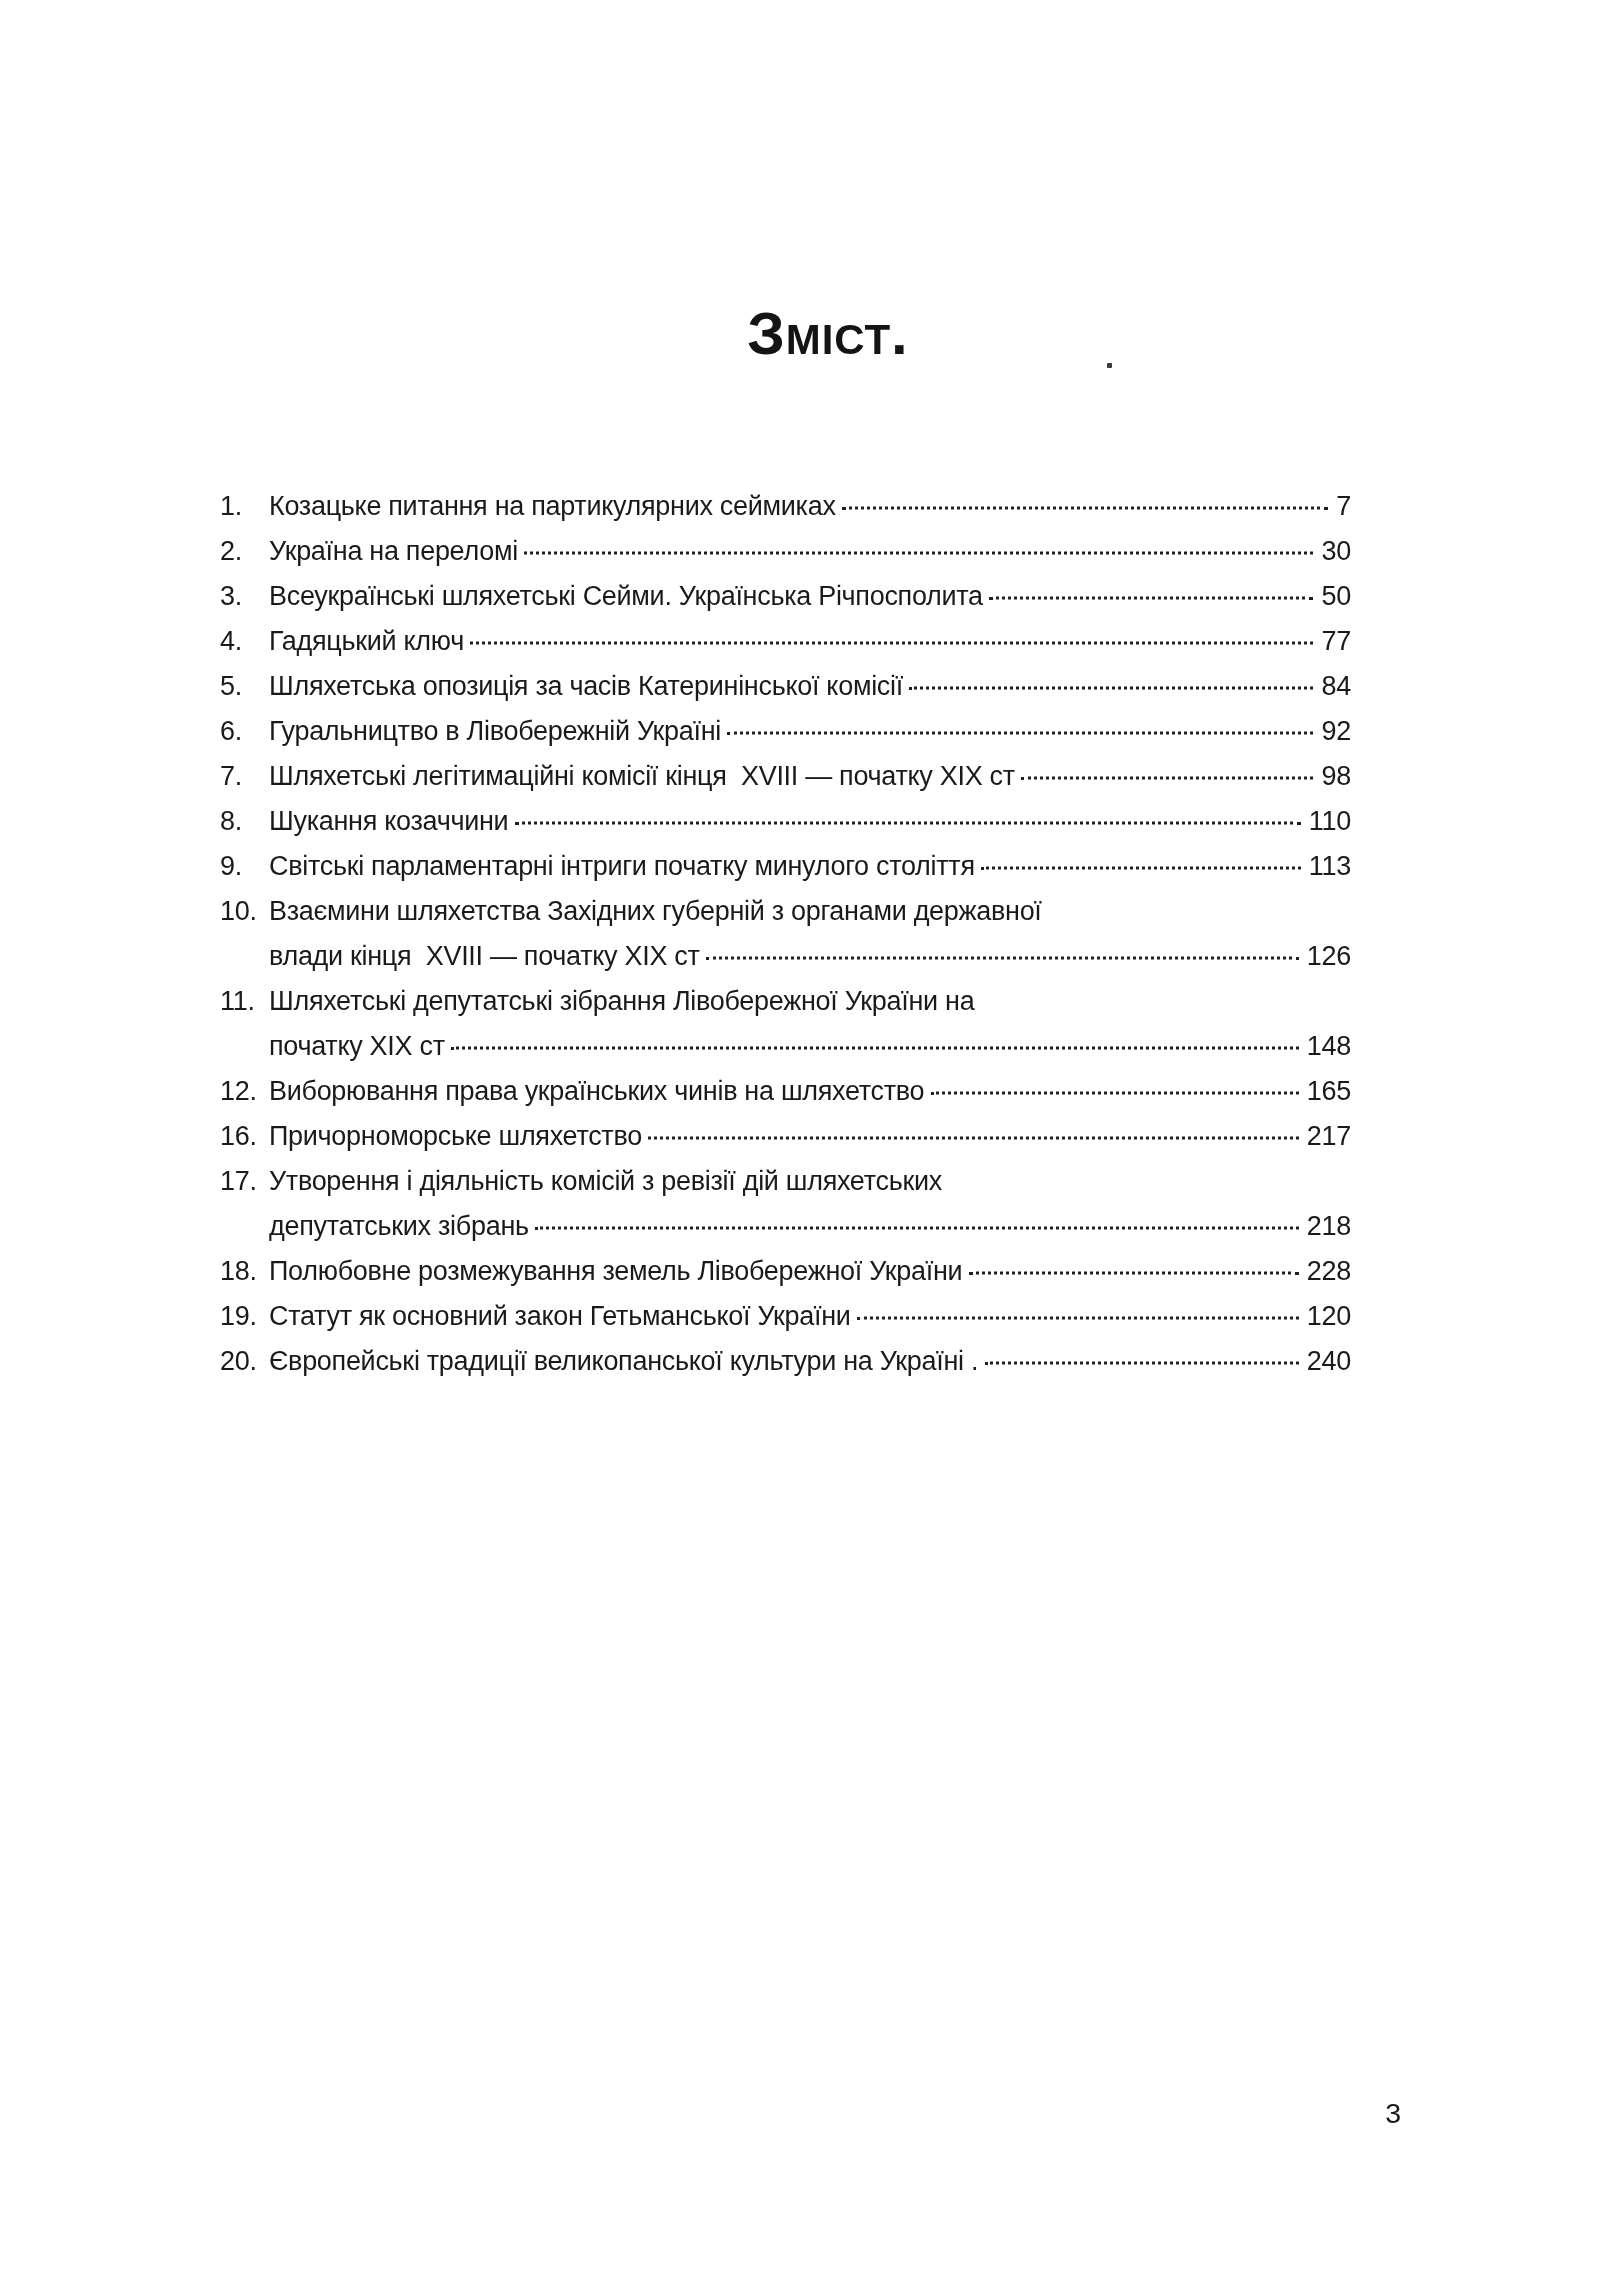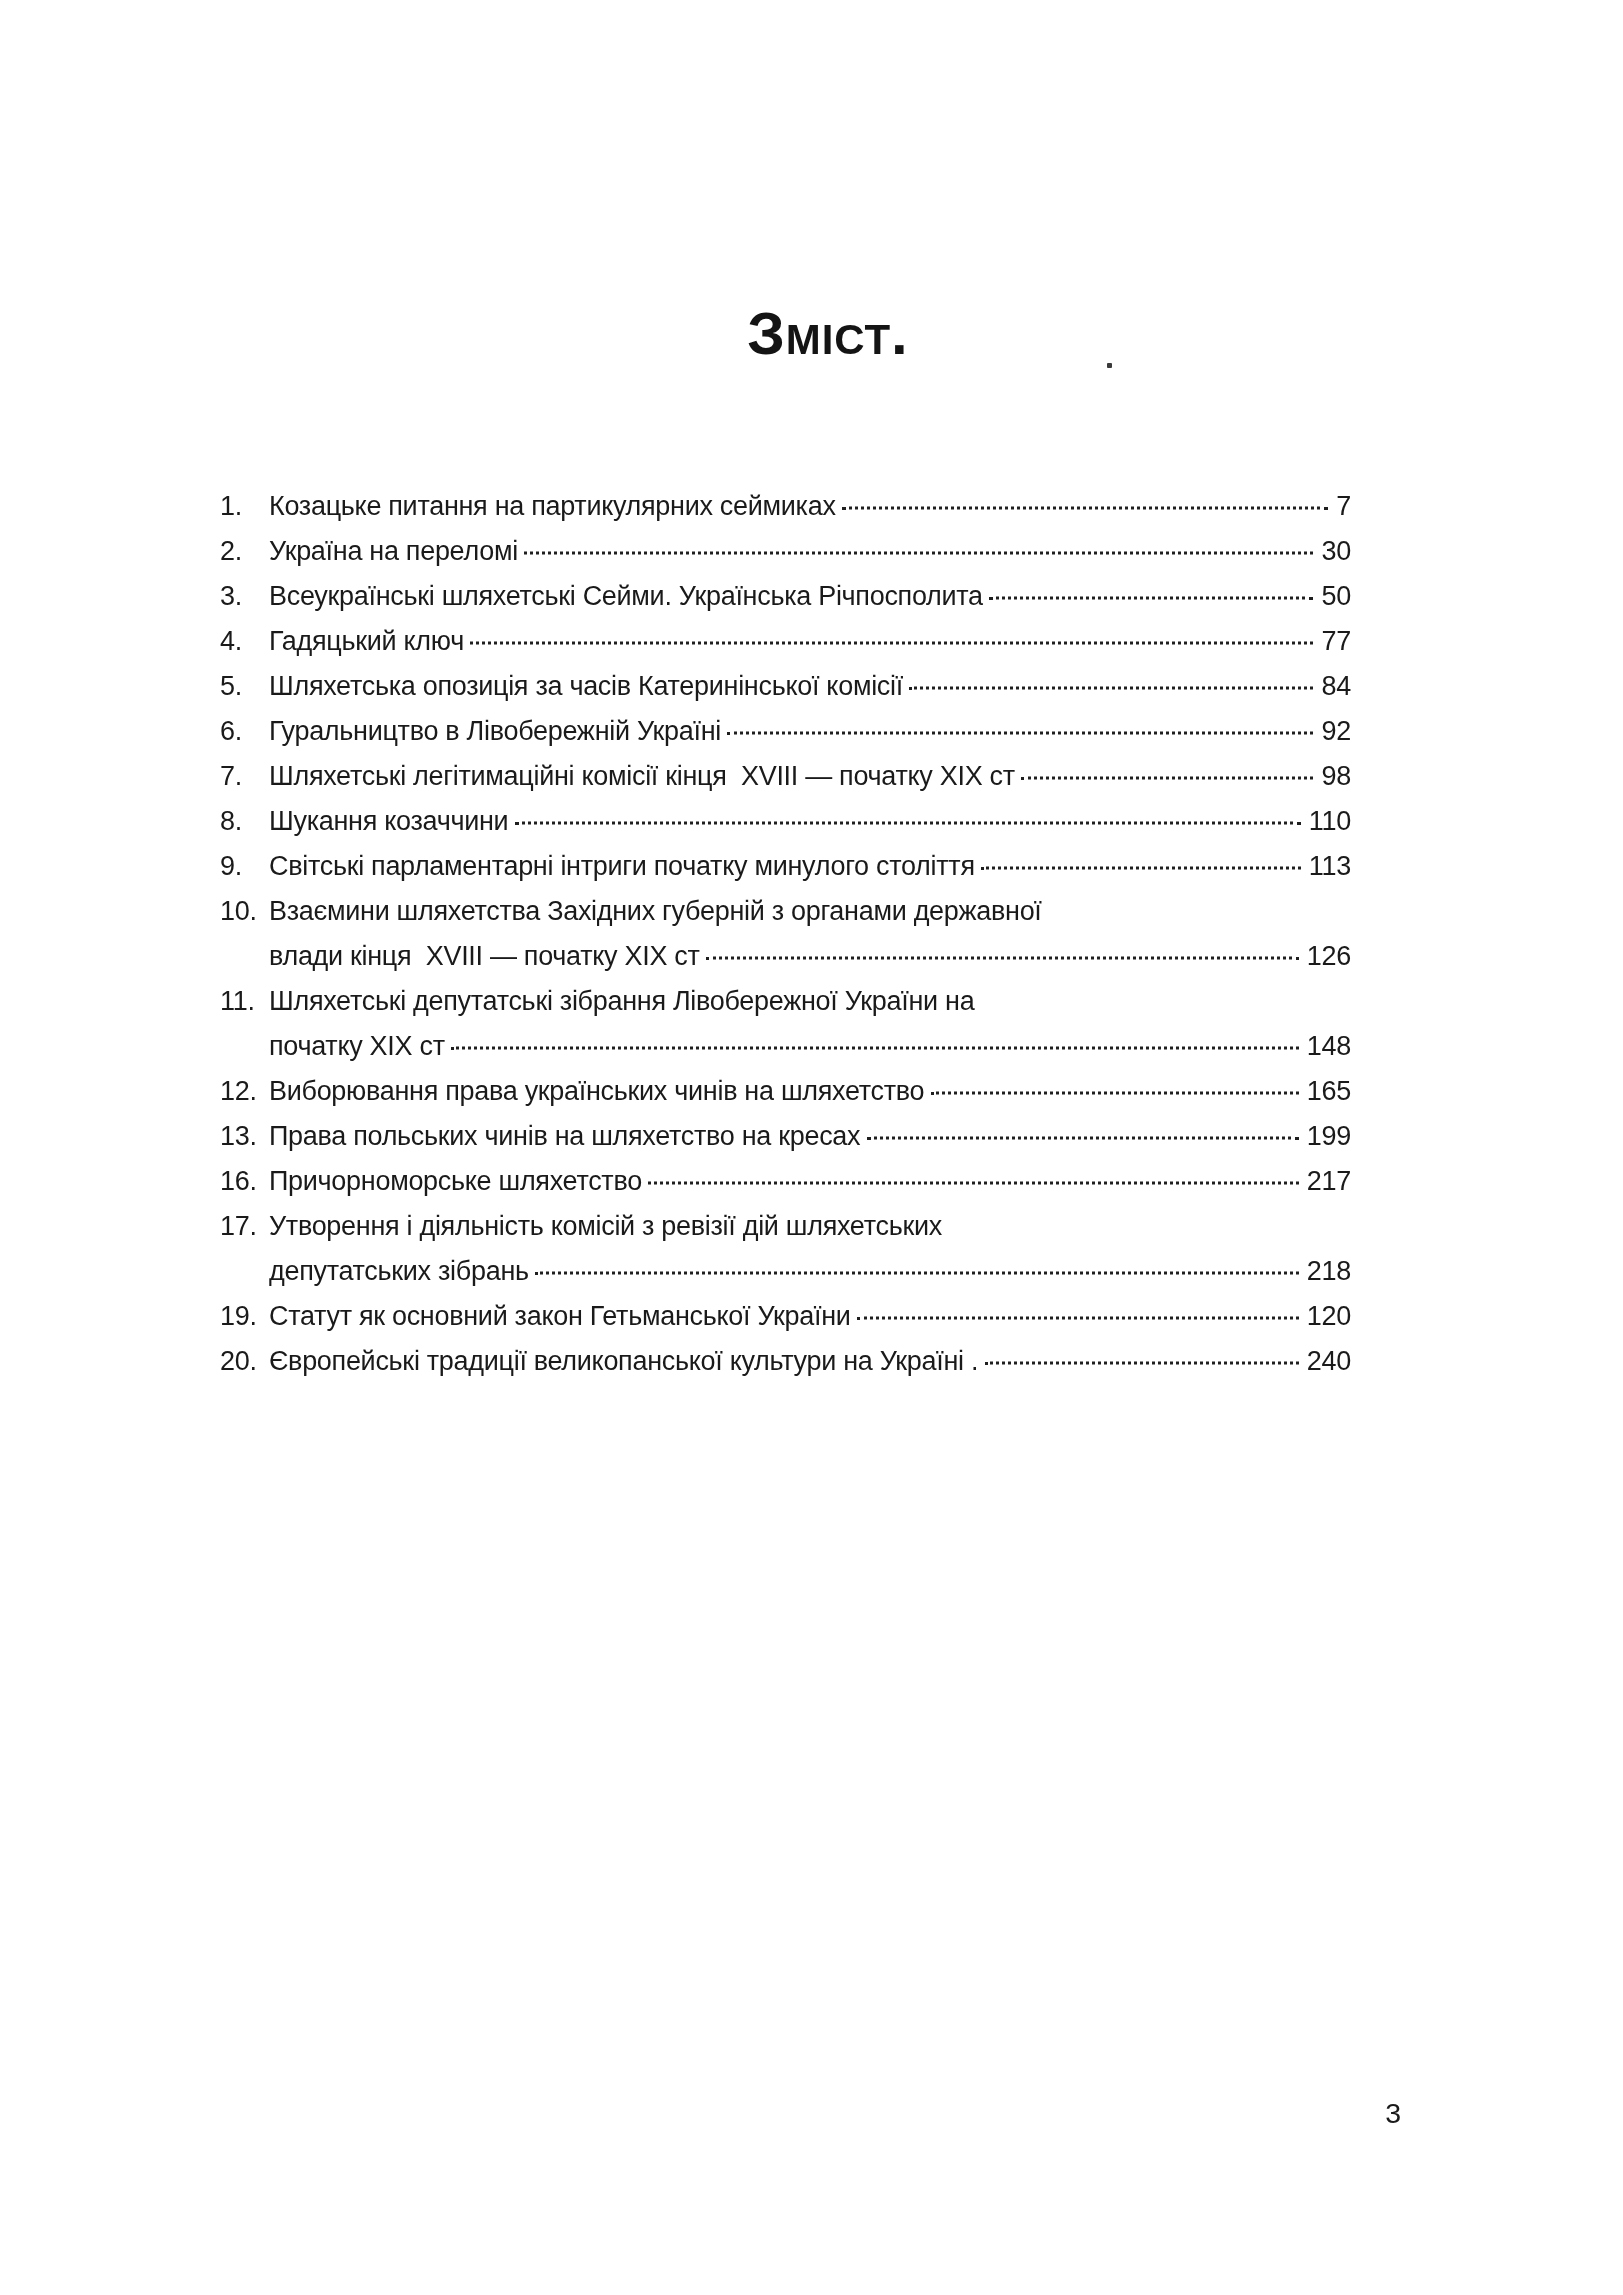--- a/index.html
+++ b/index.html
@@ -95,22 +95,22 @@
       <div class="toc-line"><span class="toc-num">5.</span><span class="toc-text">Шляхетська опозиція за часів Катеринінської комісії</span><span class="toc-leader"></span><span class="toc-page">84</span></div>
       <div class="toc-line"><span class="toc-num">6.</span><span class="toc-text">Гуральництво в Лівобережній Україні</span><span class="toc-leader"></span><span class="toc-page">92</span></div>
       <div class="toc-line"><span class="toc-num">7.</span><span class="toc-text">Шляхетські легітимаційні комісії кінця &nbsp;XVIII — початку XIX ст</span><span class="toc-leader"></span><span class="toc-page">98</span></div>
       <div class="toc-line"><span class="toc-num">8.</span><span class="toc-text">Шукання козаччини</span><span class="toc-leader"></span><span class="toc-page">110</span></div>
       <div class="toc-line"><span class="toc-num">9.</span><span class="toc-text">Світські парламентарні інтриги початку минулого століття</span><span class="toc-leader"></span><span class="toc-page">113</span></div>
       <div class="toc-line"><span class="toc-num">10.</span><span class="toc-text">Взаємини шляхетства Західних губерній з органами державної</span></div>
       <div class="toc-line"><span class="toc-num"></span><span class="toc-text">влади кінця &nbsp;XVIII — початку XIX ст</span><span class="toc-leader"></span><span class="toc-page">126</span></div>
       <div class="toc-line"><span class="toc-num">11.</span><span class="toc-text">Шляхетські депутатські зібрання Лівобережної України на</span></div>
       <div class="toc-line"><span class="toc-num"></span><span class="toc-text">початку XIX ст</span><span class="toc-leader"></span><span class="toc-page">148</span></div>
       <div class="toc-line"><span class="toc-num">12.</span><span class="toc-text">Виборювання права українських чинів на шляхетство</span><span class="toc-leader"></span><span class="toc-page">165</span></div>
-      <div class="toc-line"><span class="toc-num">13.</span><span class="toc-text">Права польських чинів на шляхетство на кресах</span><span class="toc-leader"></span><span class="toc-page">199</span></div>
       <div class="toc-line"><span class="toc-num">16.</span><span class="toc-text">Причорноморське шляхетство</span><span class="toc-leader"></span><span class="toc-page">217</span></div>
       <div class="toc-line"><span class="toc-num">17.</span><span class="toc-text">Утворення і діяльність комісій з ревізії дій шляхетських</span></div>
       <div class="toc-line"><span class="toc-num"></span><span class="toc-text">депутатських зібрань</span><span class="toc-leader"></span><span class="toc-page">218</span></div>
+      <div class="toc-line"><span class="toc-num">18.</span><span class="toc-text">Полюбовне розмежування земель Лівобережної України</span><span class="toc-leader"></span><span class="toc-page">228</span></div>
       <div class="toc-line"><span class="toc-num">19.</span><span class="toc-text">Статут як основний закон Гетьманської України</span><span class="toc-leader"></span><span class="toc-page">120</span></div>
       <div class="toc-line"><span class="toc-num">20.</span><span class="toc-text">Європейські традиції великопанської культури на Україні .</span><span class="toc-leader"></span><span class="toc-page">240</span></div>
     </div>
   <div class="folio">3</div>
 </div>
 
 
 </body></html>

